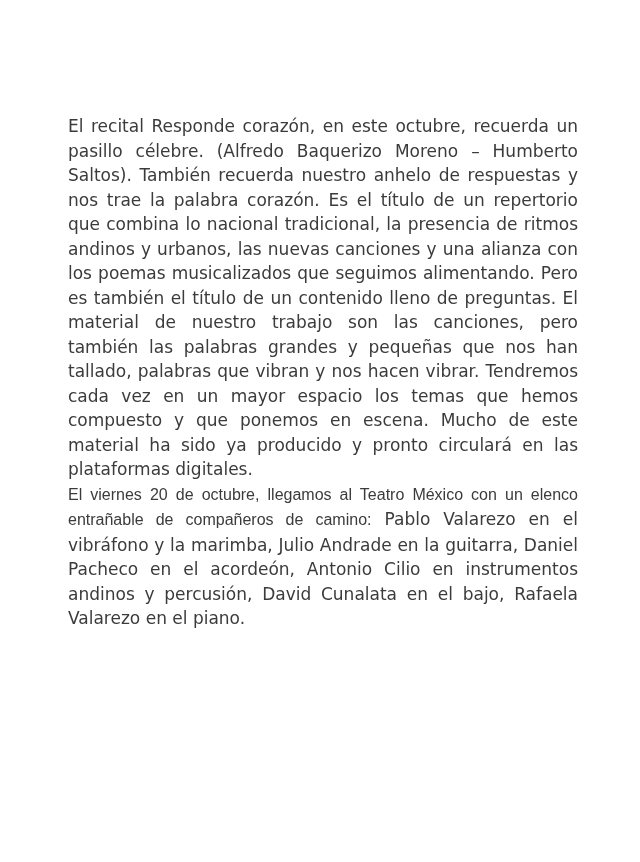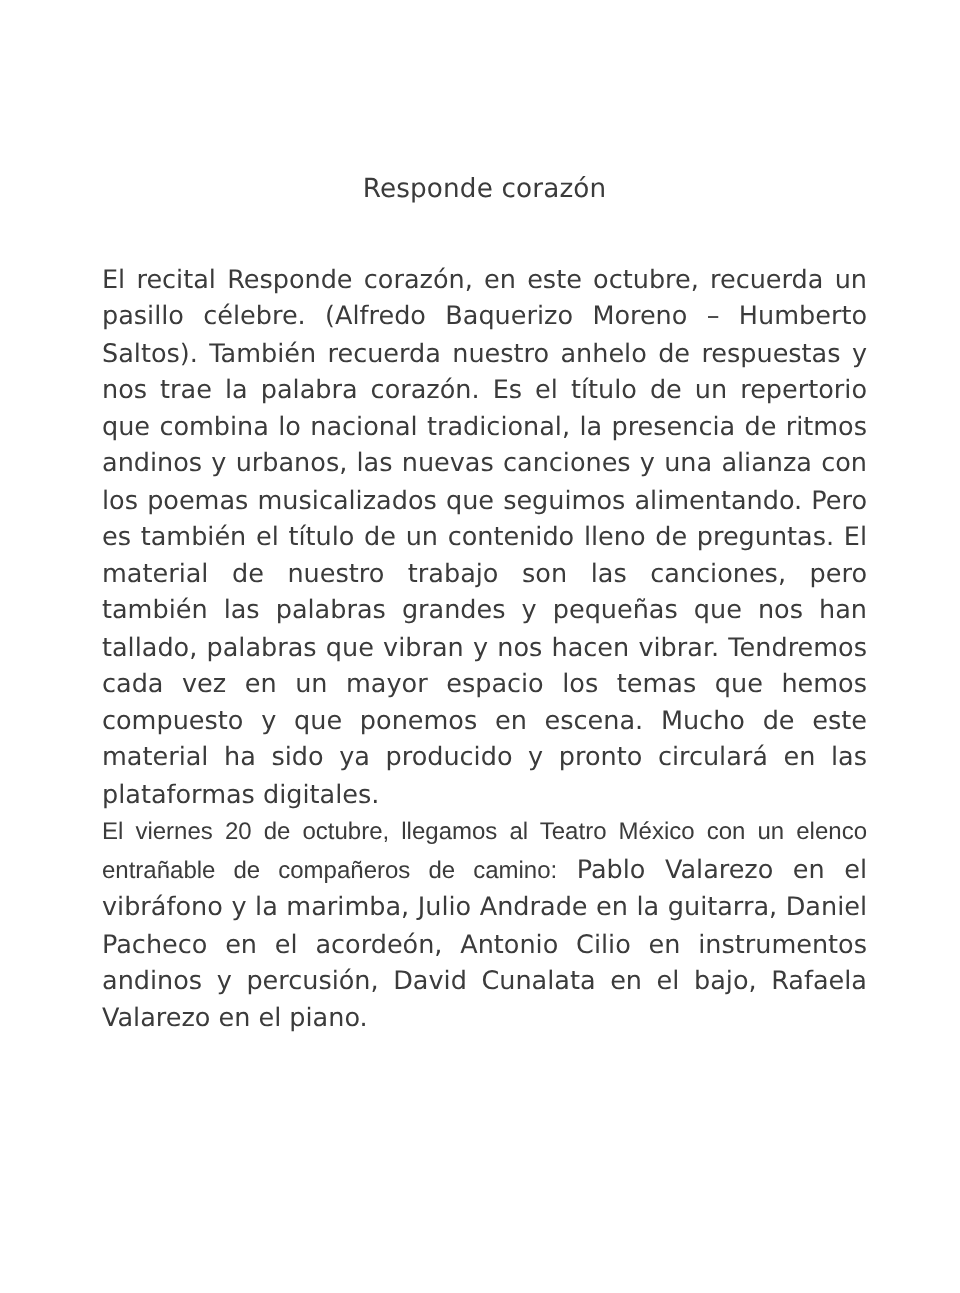--- a/index.html
+++ b/index.html
@@ -44,17 +44,16 @@
   .intro-arial {
     font-family: "Liberation Sans", sans-serif;
     font-size: 16px;
   }
 </style>
 </head>
 <body>
 
 <div class="page">
   <div class="doc-content">
-    <h1 class="doc-title">Responde corazón</h1>
     <p class="para">El recital Responde corazón, en este octubre, recuerda un pasillo célebre. (Alfredo Baquerizo Moreno – Humberto Saltos). También recuerda nuestro anhelo de respuestas y nos trae la palabra corazón. Es el título de un repertorio que combina lo nacional tradicional, la presencia de ritmos andinos y urbanos, las nuevas canciones y una alianza con los poemas musicalizados que seguimos alimentando. Pero es también el título de un contenido lleno de preguntas. El material de nuestro trabajo son las canciones, pero también las palabras grandes y pequeñas que nos han tallado, palabras que vibran y nos hacen vibrar. Tendremos cada vez en un mayor espacio los temas que hemos compuesto y que ponemos en escena. Mucho de este material ha sido ya producido y pronto circulará en las plataformas digitales.</p>
     <p class="para"><span class="intro-arial">El viernes 20 de octubre, llegamos al Teatro México con un elenco entrañable de compañeros de camino:</span><span> Pablo Valarezo en el vibráfono y la marimba, Julio Andrade en la guitarra, Daniel Pacheco en el acordeón, Antonio Cilio en instrumentos andinos y percusión, David Cunalata en el bajo, Rafaela Valarezo en el piano.</span></p>
   </div>
 </div>
 
 </body></html>

